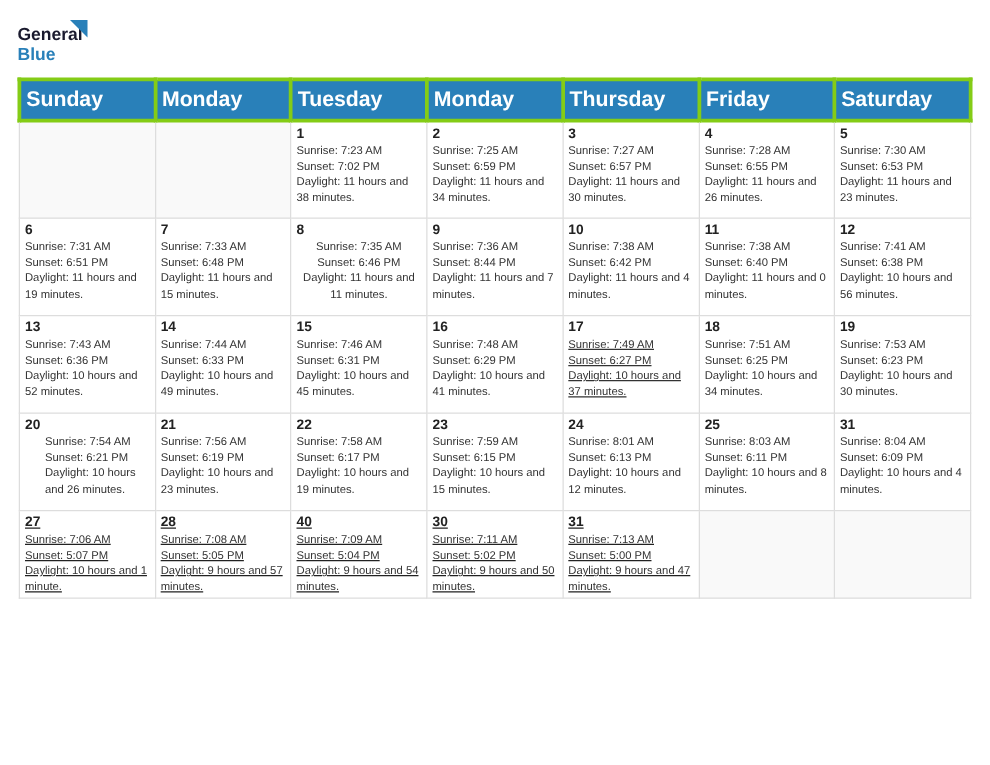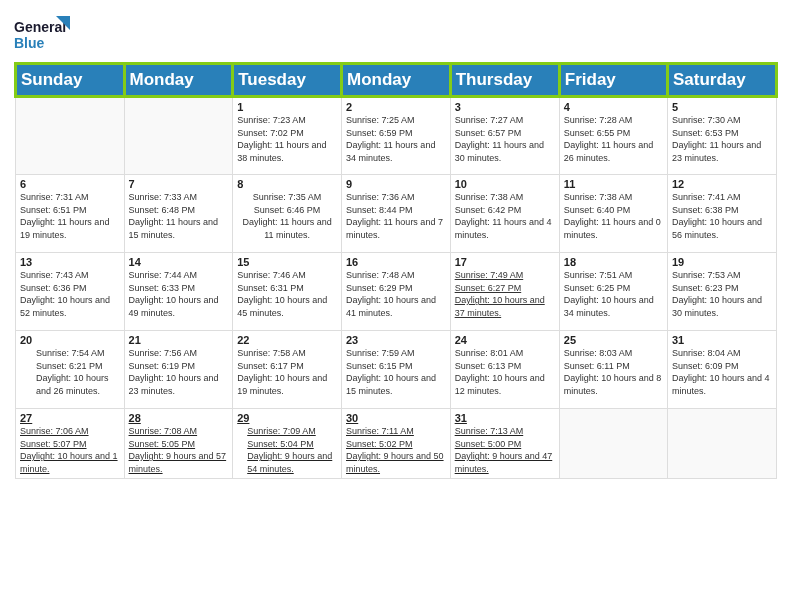--- a/index.html
+++ b/index.html
@@ -289,22 +289,22 @@
 Sunset: 5:07 PM
 Daylight: 10 hours and 1 minute.</div>
           </td>
           <td>
             <span class="day-num">28</span>
             <div class="day-info" style="white-space: pre-line;">Sunrise: 7:08 AM
 Sunset: 5:05 PM
 Daylight: 9 hours and 57 minutes.</div>
           </td>
           <td>
-            <span class="day-num">29</span>
-            <div class="day-info" style="white-space: pre-line; margin-left: 10px;">Sunrise: 7:09 AM
+            <span class="day-num">40</span>
+            <div class="day-info" style="white-space: pre-line;">Sunrise: 7:09 AM
 Sunset: 5:04 PM
 Daylight: 9 hours and 54 minutes.</div>
           </td>
           <td>
             <span class="day-num">30</span>
             <div class="day-info" style="white-space: pre-line;">Sunrise: 7:11 AM
 Sunset: 5:02 PM
 Daylight: 9 hours and 50 minutes.</div>
           </td>
           <td>

